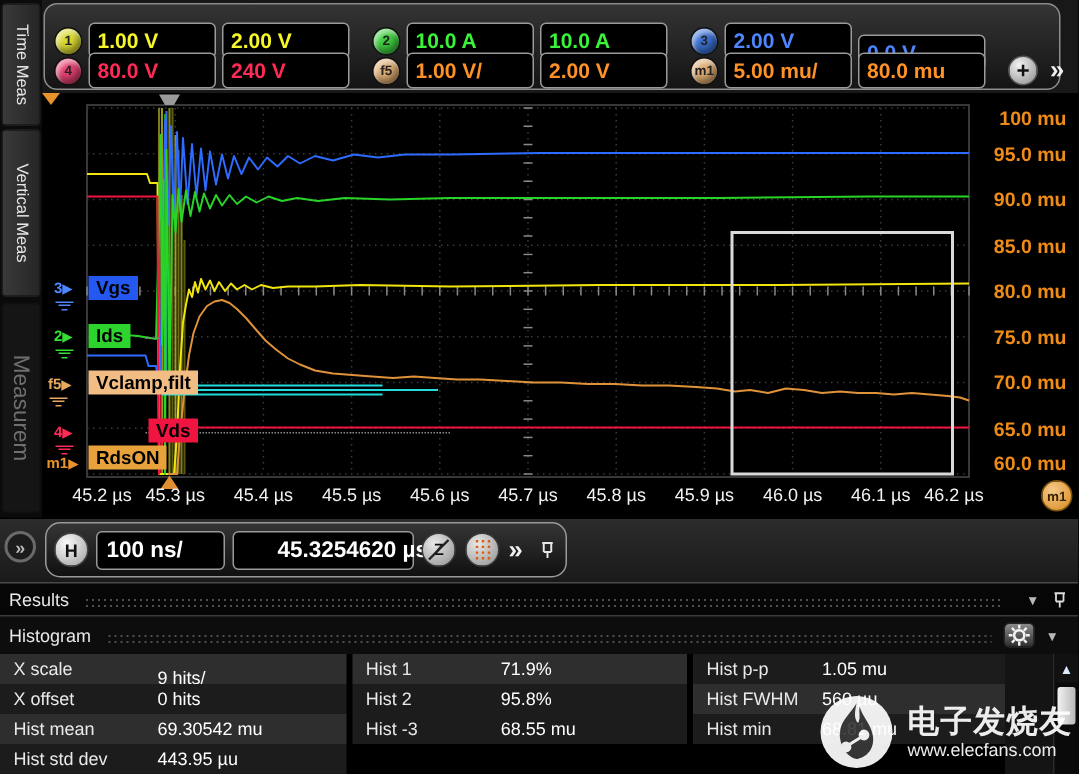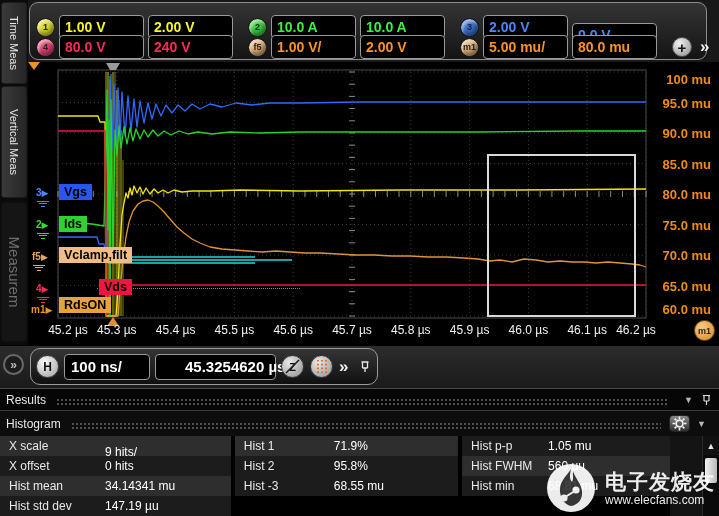--- a/index.html
+++ b/index.html
@@ -388,25 +388,25 @@
         <div class="hrow alt0">
           <span class="lbl">X scale</span>
           <span class="val" style="left: 105px; margin-top: 12px;">9 hits/</span>
         </div>
         <div class="hrow alt1">
           <span class="lbl">X offset</span>
           <span class="val" style="left: 105px;">0 hits</span>
         </div>
         <div class="hrow alt0">
           <span class="lbl">Hist mean</span>
-          <span class="val" style="left: 105px;">34.14341 mu</span>
+          <span class="val" style="left: 105px;">69.30542 mu</span>
         </div>
         <div class="hrow alt1">
           <span class="lbl">Hist std dev</span>
-          <span class="val" style="left: 105px;">147.19 µu</span>
+          <span class="val" style="left: 105px;">443.95 µu</span>
         </div>
       </div>
     <div class="hcol" id="hcol1">
         <div class="hrow alt0">
           <span class="lbl">Hist  1</span>
           <span class="val" style="left: 99px;">71.9%</span>
         </div>
         <div class="hrow alt1">
           <span class="lbl">Hist  2</span>
           <span class="val" style="left: 99px;">95.8%</span>

